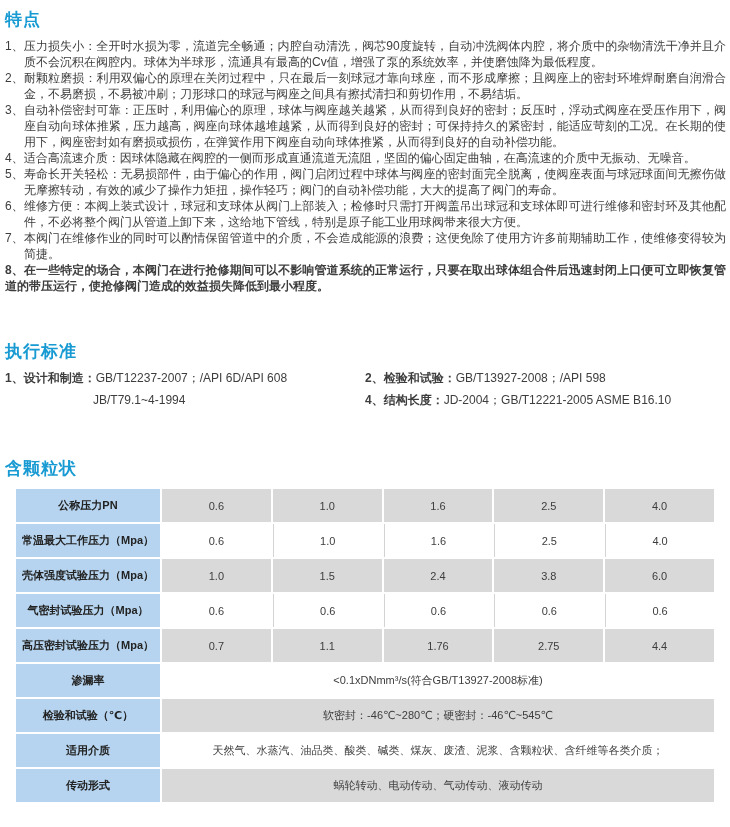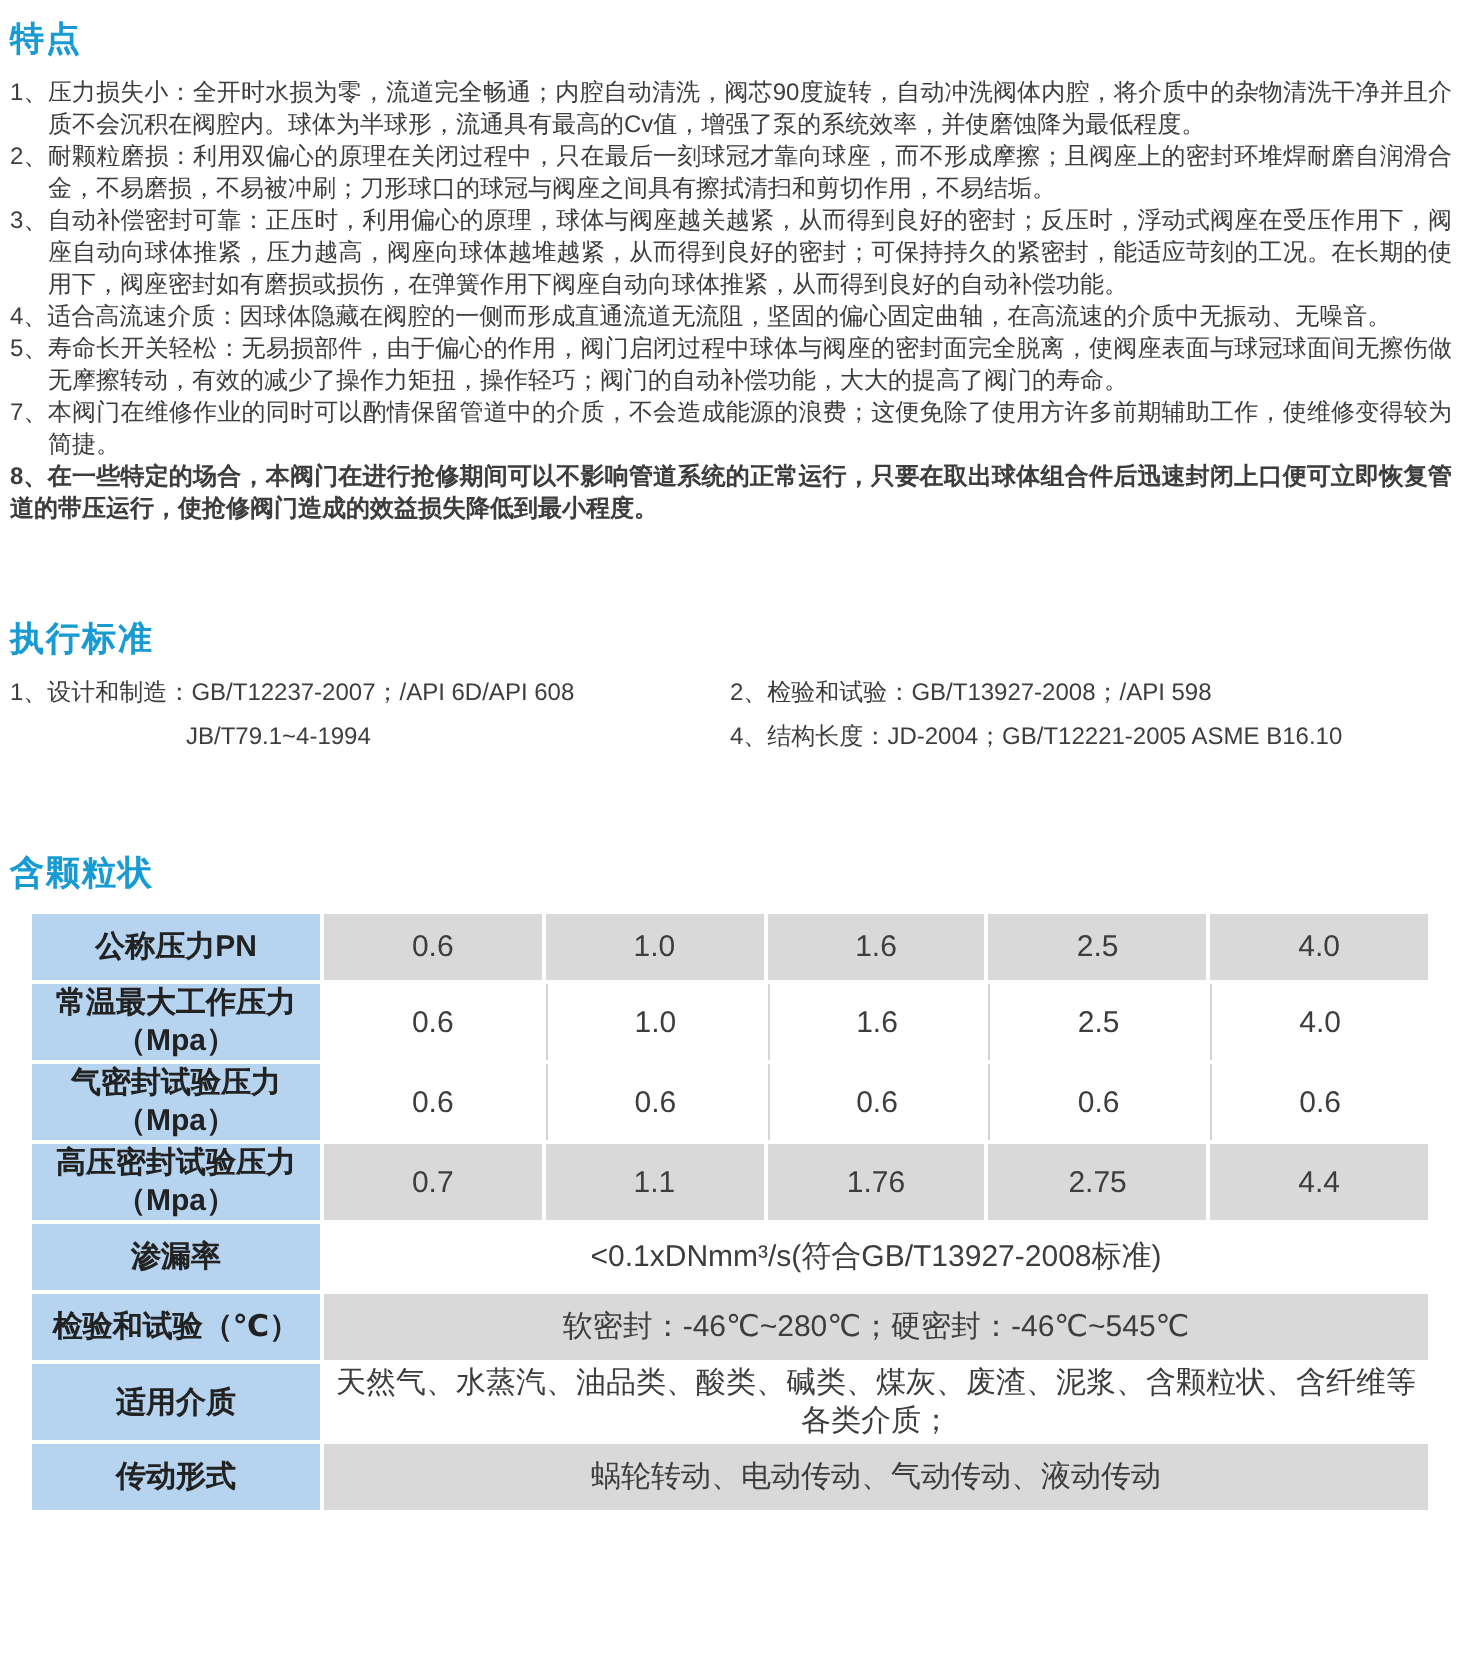--- a/index.html
+++ b/index.html
@@ -17,48 +17,49 @@
   .feat{
     margin:0;font-size:12px;line-height:16px;text-align:justify;
     padding-left:19px;text-indent:-19px;
   }
   .feat.noindent{padding-left:0;text-indent:0;font-weight:bold;}
   .sec-standards{margin-top:46px;}
   .std-cols{display:flex;margin:8px 0 0 5px;}
   .std-col-left{width:360px;}
   .std-col-right{flex:1;}
   .std{margin:0 0 8px 0;font-size:12px;line-height:14px;}
-  .std-prefix{font-weight:normal;}
+  .std-prefix{font-weight:bold;}
   .std.cont{margin-left:88px;}
   .sec-specs{margin-top:42px;}
   table.spec{
     border-collapse:separate;border-spacing:2px;
     width:702px;margin:6px auto 0;background:#ffffff;table-layout:fixed;
   }
   table.spec td{
-    height:33px;font-size:15px;text-align:center;vertical-align:middle;
+    height:33px;font-size:11px;text-align:center;vertical-align:middle;
     padding:0 4px;overflow:hidden;
   }
   td.lbl{background:#b6d4ef;font-weight:bold;width:136px;color:#222;}
   tr.gray td.val{background:#d9d9d9;}
   tr.white td.val{background:#ffffff;}
   tr.white td.val + td.val{border-left:1px solid #d4d4d4;}
 </style>
 </head>
 <body>
 
 <div class="page">
 
   <h2 class="sec-title">特点</h2>
   <div class="feat-list">
     <p class="feat">1、压力损失小：全开时水损为零，流道完全畅通；内腔自动清洗，阀芯90度旋转，自动冲洗阀体内腔，将介质中的杂物清洗干净并且介质不会沉积在阀腔内。球体为半球形，流通具有最高的Cv值，增强了泵的系统效率，并使磨蚀降为最低程度。</p>
     <p class="feat">2、耐颗粒磨损：利用双偏心的原理在关闭过程中，只在最后一刻球冠才靠向球座，而不形成摩擦；且阀座上的密封环堆焊耐磨自润滑合金，不易磨损，不易被冲刷；刀形球口的球冠与阀座之间具有擦拭清扫和剪切作用，不易结垢。</p>
     <p class="feat">3、自动补偿密封可靠：正压时，利用偏心的原理，球体与阀座越关越紧，从而得到良好的密封；反压时，浮动式阀座在受压作用下，阀座自动向球体推紧，压力越高，阀座向球体越堆越紧，从而得到良好的密封；可保持持久的紧密封，能适应苛刻的工况。在长期的使用下，阀座密封如有磨损或损伤，在弹簧作用下阀座自动向球体推紧，从而得到良好的自动补偿功能。</p>
     <p class="feat">4、适合高流速介质：因球体隐藏在阀腔的一侧而形成直通流道无流阻，坚固的偏心固定曲轴，在高流速的介质中无振动、无噪音。</p>
     <p class="feat">5、寿命长开关轻松：无易损部件，由于偏心的作用，阀门启闭过程中球体与阀座的密封面完全脱离，使阀座表面与球冠球面间无擦伤做无摩擦转动，有效的减少了操作力矩扭，操作轻巧；阀门的自动补偿功能，大大的提高了阀门的寿命。</p>
+    <p class="feat">6、维修方便：本阀上装式设计，球冠和支球体从阀门上部装入；检修时只需打开阀盖吊出球冠和支球体即可进行维修和密封环及其他配件，不必将整个阀门从管道上卸下来，这给地下管线，特别是原子能工业用球阀带来很大方便。</p>
     <p class="feat">7、本阀门在维修作业的同时可以酌情保留管道中的介质，不会造成能源的浪费；这便免除了使用方许多前期辅助工作，使维修变得较为简捷。</p>
     <p class="feat noindent">8、在一些特定的场合，本阀门在进行抢修期间可以不影响管道系统的正常运行，只要在取出球体组合件后迅速封闭上口便可立即恢复管道的带压运行，使抢修阀门造成的效益损失降低到最小程度。</p>
   </div>
 
   <div class="sec-standards">
     <h2 class="sec-title">执行标准</h2>
     <div class="std-cols">
       <div class="std-col-left">
         <p class="std"><span class="std-prefix">1、设计和制造：</span><span>GB/T12237-2007；/API  6D/API  608</span></p>
         <p class="std cont">JB/T79.1~4-1994</p>
@@ -82,20 +83,28 @@
           <td class="val">2.5</td>
           <td class="val">4.0</td>
         </tr>
         <tr class="white">
           <td class="lbl">常温最大工作压力（Mpa）</td>
           <td class="val">0.6</td>
           <td class="val">1.0</td>
           <td class="val">1.6</td>
           <td class="val">2.5</td>
           <td class="val">4.0</td>
+        </tr>
+        <tr class="gray">
+          <td class="lbl">壳体强度试验压力（Mpa）</td>
+          <td class="val">1.0</td>
+          <td class="val">1.5</td>
+          <td class="val">2.4</td>
+          <td class="val">3.8</td>
+          <td class="val">6.0</td>
         </tr>
         <tr class="white">
           <td class="lbl">气密封试验压力（Mpa）</td>
           <td class="val">0.6</td>
           <td class="val">0.6</td>
           <td class="val">0.6</td>
           <td class="val">0.6</td>
           <td class="val">0.6</td>
         </tr>
         <tr class="gray">

